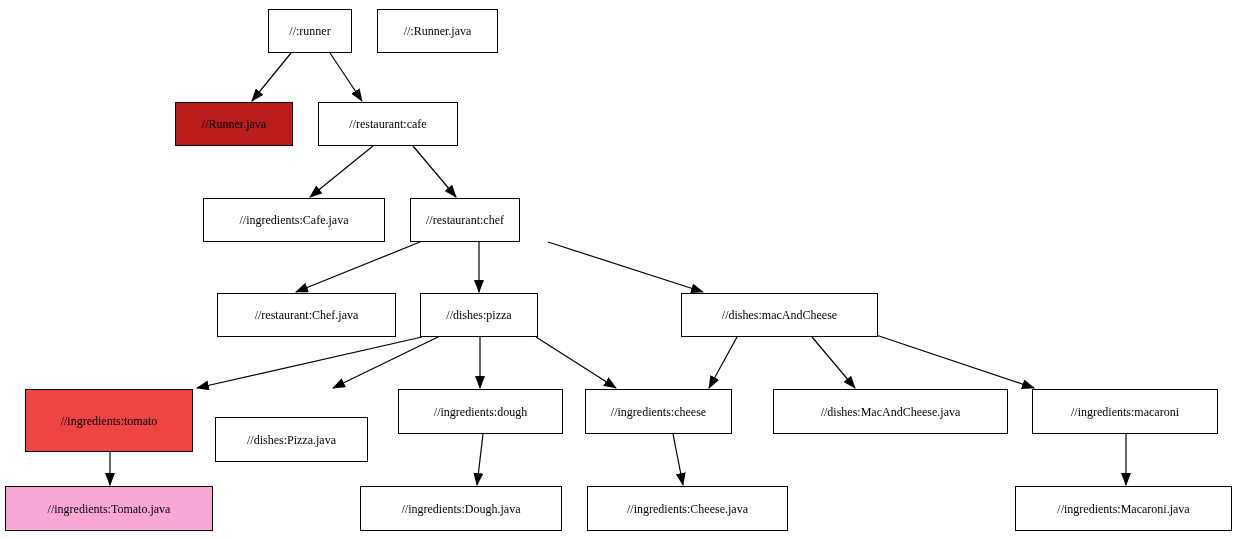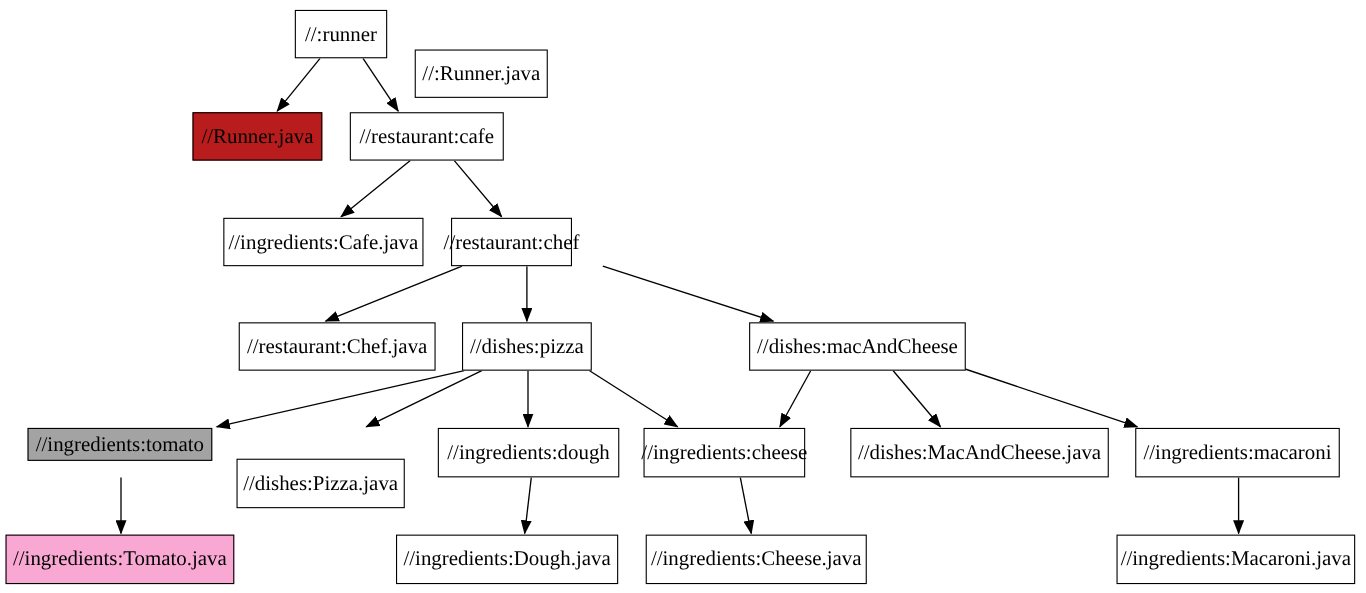--- a/index.html
+++ b/index.html
@@ -23,21 +23,21 @@
     height: 539px;
   }
   .graph-node {
     position: absolute;
     box-sizing: border-box;
     border: 1px solid #000000;
     background: #ffffff;
     display: flex;
     align-items: center;
     justify-content: center;
-    font-size: 19px;
+    font-size: 12px;
     color: #000000;
     white-space: nowrap;
     line-height: 1;
   }
 </style>
 </head>
 <body>
 
 <div id="canvas">
   <svg id="edge-layer" width="1242" height="539" viewBox="0 0 1242 539" xmlns="http://www.w3.org/2000/svg">
@@ -62,29 +62,29 @@
         <line x1="812" y1="337" x2="855" y2="388" stroke="#000000" stroke-width="1.2" marker-end="url(#arrowhead)"></line>
         <line x1="876" y1="335" x2="1034" y2="388" stroke="#000000" stroke-width="1.2" marker-end="url(#arrowhead)"></line>
         <line x1="110" y1="434" x2="110" y2="485" stroke="#000000" stroke-width="1.2" marker-end="url(#arrowhead)"></line>
         <line x1="483" y1="434" x2="477" y2="485" stroke="#000000" stroke-width="1.2" marker-end="url(#arrowhead)"></line>
         <line x1="673" y1="434" x2="683" y2="485" stroke="#000000" stroke-width="1.2" marker-end="url(#arrowhead)"></line>
         <line x1="1126" y1="434" x2="1126" y2="485" stroke="#000000" stroke-width="1.2" marker-end="url(#arrowhead)"></line>
       </g>
   </svg>
   <div id="node-layer">
       <div class="graph-node" style="left: 268px; top: 9px; width: 84px; height: 44px; border-color: rgb(0, 0, 0); background: rgb(255, 255, 255);">//:runner</div>
-      <div class="graph-node" style="left: 377px; top: 9px; width: 121px; height: 44px; border-color: rgb(0, 0, 0); background: rgb(255, 255, 255); margin-top: 36px;">//:Runner.java</div>
+      <div class="graph-node" style="left: 377px; top: 9px; width: 121px; height: 44px; border-color: rgb(0, 0, 0); background: rgb(255, 255, 255);">//:Runner.java</div>
       <div class="graph-node" style="left: 175px; top: 102px; width: 118px; height: 44px; border-color: rgb(0, 0, 0); background: #b91c1c;">//Runner.java</div>
       <div class="graph-node" style="left: 318px; top: 102px; width: 140px; height: 44px; border-color: rgb(0, 0, 0); background: rgb(255, 255, 255);">//restaurant:cafe</div>
       <div class="graph-node" style="left: 203px; top: 198px; width: 182px; height: 44px; border-color: rgb(0, 0, 0); background: rgb(255, 255, 255);">//ingredients:Cafe.java</div>
       <div class="graph-node" style="left: 410px; top: 198px; width: 110px; height: 44px; border-color: rgb(0, 0, 0); background: rgb(255, 255, 255);">//restaurant:chef</div>
       <div class="graph-node" style="left: 217px; top: 293px; width: 179px; height: 44px; border-color: rgb(0, 0, 0); background: rgb(255, 255, 255);">//restaurant:Chef.java</div>
       <div class="graph-node" style="left: 420px; top: 293px; width: 118px; height: 44px; border-color: rgb(0, 0, 0); background: rgb(255, 255, 255);">//dishes:pizza</div>
       <div class="graph-node" style="left: 681px; top: 293px; width: 197px; height: 44px; border-color: rgb(0, 0, 0); background: rgb(255, 255, 255);">//dishes:macAndCheese</div>
-      <div class="graph-node" style="left: 25px; top: 389px; width: 168px; height: 30px; border-color: rgb(0, 0, 0); background: #a3a3a3;">//ingredients:tomato</div>
+      <div class="graph-node" style="left: 25px; top: 389px; width: 168px; height: 63px; border-color: rgb(0, 0, 0); background: #ef4444;">//ingredients:tomato</div>
       <div class="graph-node" style="left: 215px; top: 389px; width: 153px; height: 45px; border-color: rgb(0, 0, 0); background: rgb(255, 255, 255); margin-top: 28px;">//dishes:Pizza.java</div>
       <div class="graph-node" style="left: 398px; top: 389px; width: 165px; height: 45px; border-color: rgb(0, 0, 0); background: rgb(255, 255, 255);">//ingredients:dough</div>
       <div class="graph-node" style="left: 585px; top: 389px; width: 147px; height: 45px; border-color: rgb(0, 0, 0); background: rgb(255, 255, 255);">//ingredients:cheese</div>
       <div class="graph-node" style="left: 773px; top: 389px; width: 235px; height: 45px; border-color: rgb(0, 0, 0); background: rgb(255, 255, 255);">//dishes:MacAndCheese.java</div>
       <div class="graph-node" style="left: 1032px; top: 389px; width: 186px; height: 45px; border-color: rgb(0, 0, 0); background: rgb(255, 255, 255);">//ingredients:macaroni</div>
       <div class="graph-node" style="left: 5px; top: 486px; width: 208px; height: 45px; border-color: rgb(0, 0, 0); background: #f9a8d4;">//ingredients:Tomato.java</div>
       <div class="graph-node" style="left: 360px; top: 486px; width: 202px; height: 45px; border-color: rgb(0, 0, 0); background: rgb(255, 255, 255);">//ingredients:Dough.java</div>
       <div class="graph-node" style="left: 587px; top: 486px; width: 201px; height: 45px; border-color: rgb(0, 0, 0); background: rgb(255, 255, 255);">//ingredients:Cheese.java</div>
       <div class="graph-node" style="left: 1015px; top: 486px; width: 217px; height: 45px; border-color: rgb(0, 0, 0); background: rgb(255, 255, 255);">//ingredients:Macaroni.java</div>
     </div>

